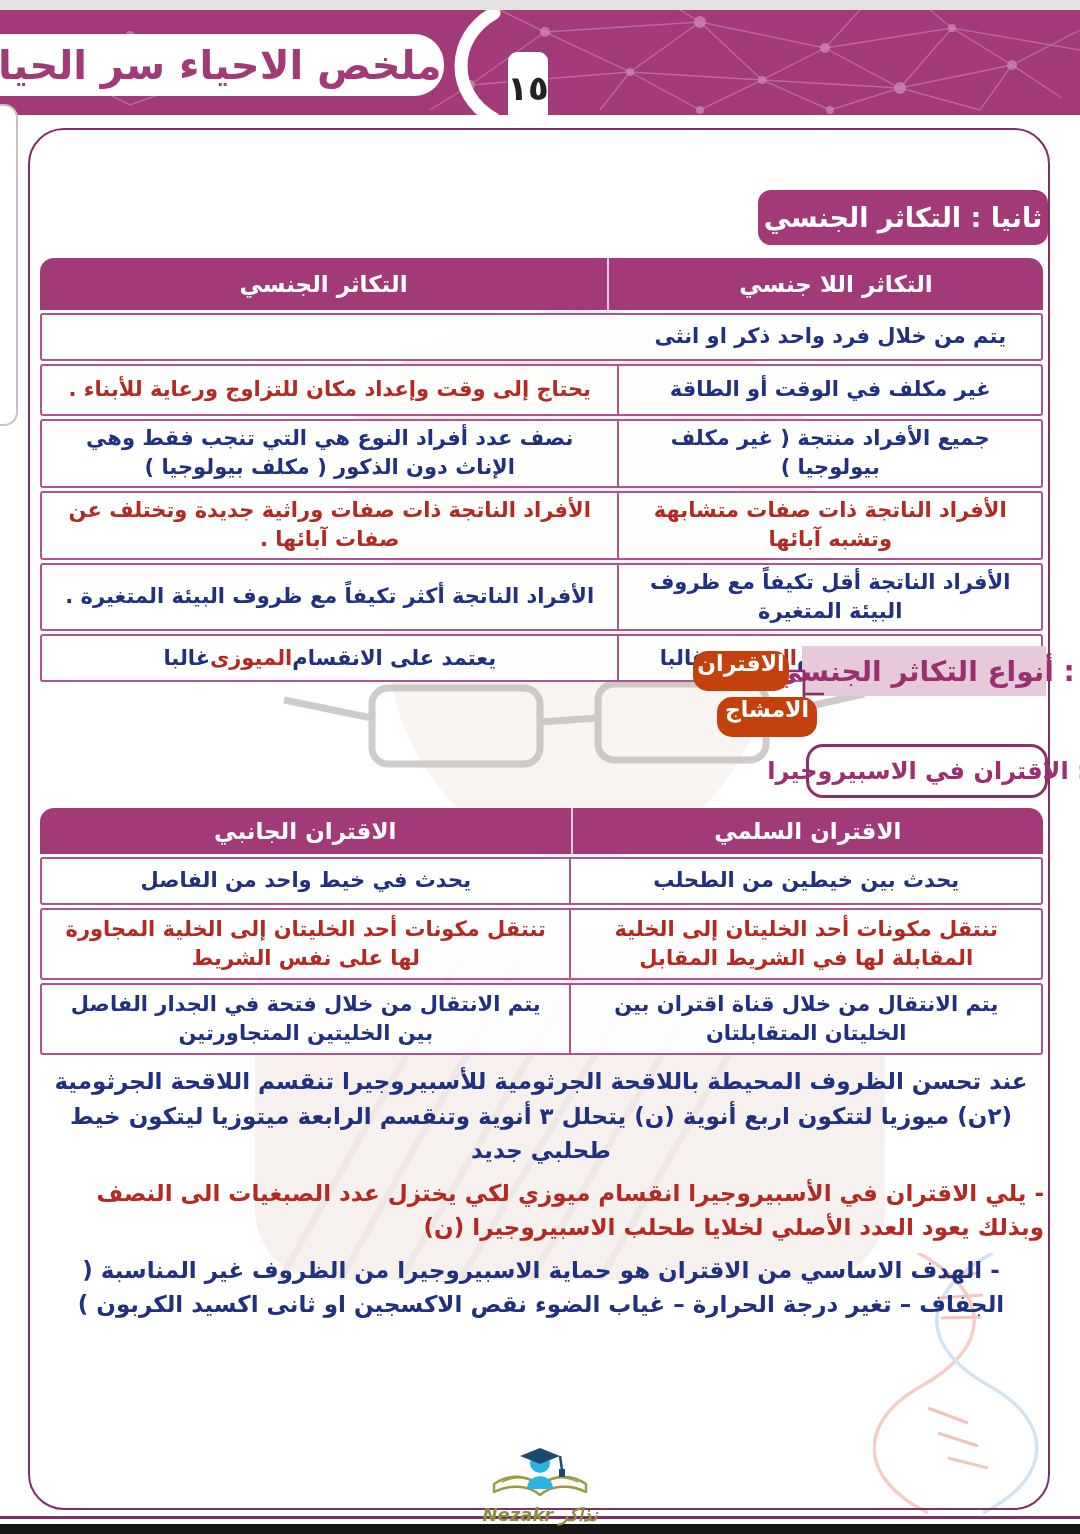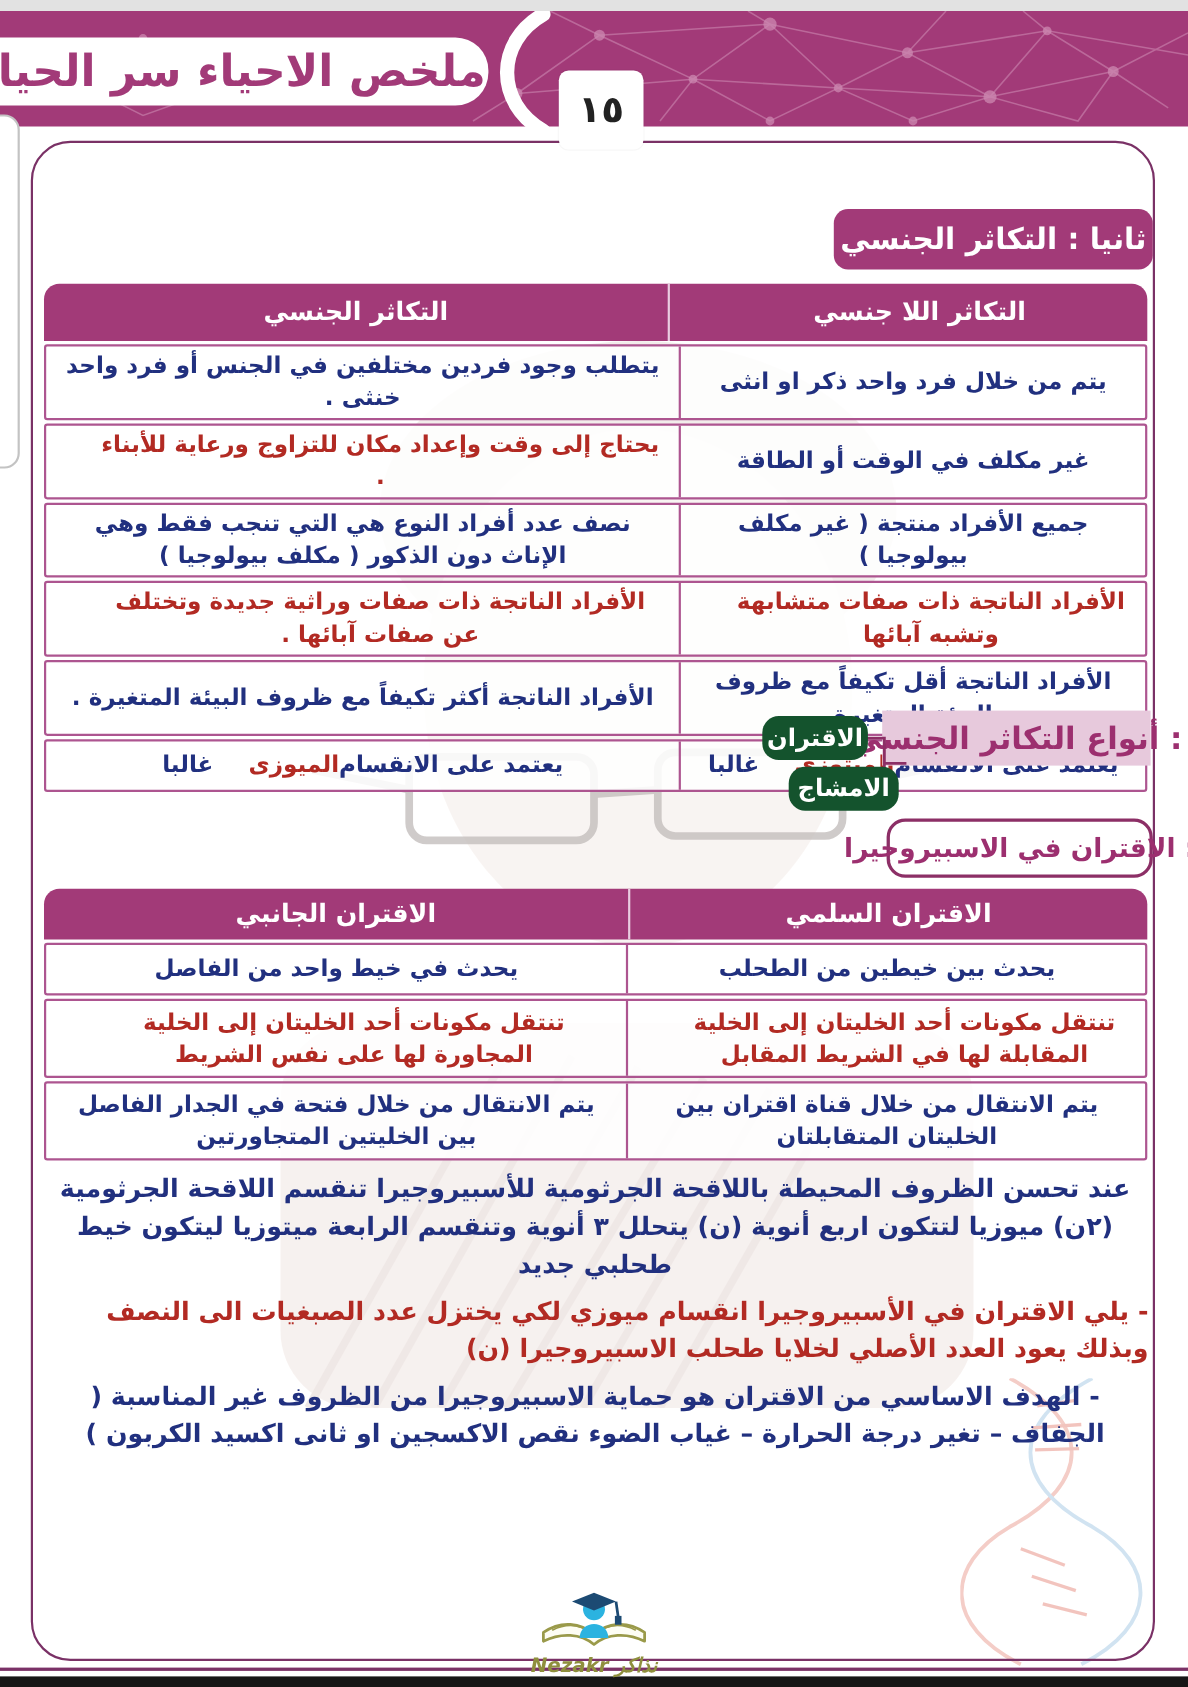--- a/index.html
+++ b/index.html
@@ -12,21 +12,21 @@
   
   .top-gray{left:0;top:0;width:1080px;height:10px;background:#e2e2e2;}
   .banner{left:0;top:10px;width:1080px;height:105px;background:#a23a78;overflow:hidden;}
   .title-pill{
     left:-28px;top:34px;width:472px;height:62px;background:#ffffff;border-radius:30px;
     display:flex;align-items:center;justify-content:center;z-index:5;
   }
   .title-pill span{color:#a23a78;font-size:40px;font-weight:bold;white-space:nowrap;}
   .paren{left:428px;top:10px;z-index:6;}
   .page-tab{
-    left:508px;top:64px;width:77px;height:72px;background:#ffffff;border-radius:9px;
+    left:508px;top:52px;width:40px;height:72px;background:#ffffff;border-radius:9px;
     display:flex;align-items:center;justify-content:center;z-index:6;
     box-shadow:0 0 0 1px rgba(0,0,0,0.03);
   }
   .page-tab span{font-size:34px;color:#222;font-weight:bold;}
   
   .left-tab{left:-14px;top:104px;width:28px;height:318px;border:2px solid #c3c3c3;border-radius:14px;background:#fff;z-index:1;}
   .frame{left:28px;top:128px;width:1018px;height:1378px;border:2px solid #7a3166;border-radius:36px;z-index:1;}
   .watermark{left:200px;top:280px;z-index:0;opacity:.5;}
   .dna{left:873px;top:1253px;z-index:0;opacity:.8;}
   
@@ -58,26 +58,26 @@
   #table1 .t-body .t-row:nth-child(1){min-height:44px;}
   #table1 .t-body .t-row:nth-child(2){min-height:48px;}
   #table1 .t-body .t-row:nth-child(3){min-height:60px;}
   #table1 .t-body .t-row:nth-child(4){min-height:44px;}
   #table1 .t-body .t-row:nth-child(5){min-height:48px;}
   #table1 .t-body .t-row:nth-child(6){min-height:44px;}
   #table2 .t-body .t-row:nth-child(1){min-height:44px;}
   #table2 .t-body .t-row:nth-child(2){min-height:68px;}
   #table2 .t-body .t-row:nth-child(3){min-height:68px;}
   .c-navy{color:#21307f;}
-  .c-red{color:#b22a23;margin-left:32px;}
+  .c-red{color:#b22a23;}
   
   .types-band{left:802px;top:646px;width:244px;height:50px;background:#e7c9dc;
     display:flex;align-items:center;justify-content:center;z-index:2;}
   .types-band span{color:#9c2f6f;font-size:28px;font-weight:bold;white-space:nowrap;}
-  .chip{background:#14532d;border-radius:15px;display:flex;align-items:center;justify-content:center;z-index:3;}
+  .chip{background:#c2410c;border-radius:15px;display:flex;align-items:flex-start;justify-content:center;z-index:3;}
   .chip span{color:#fff;font-size:22px;font-weight:bold;white-space:nowrap;}
   .chip1{left:693px;top:651px;width:96px;height:40px;}
   .chip2{left:693px;top:697px;width:100px;height:40px;margin-left:24px;}
   .bracket{left:786px;top:650px;z-index:2;}
   .spiro-box{left:806px;top:744px;width:242px;height:54px;background:#fff;border:3px solid #8c2f66;
     border-radius:17px;display:flex;align-items:center;justify-content:center;z-index:3;box-sizing:border-box;}
   .spiro-box span{color:#9c2f6f;font-size:24px;font-weight:bold;white-space:nowrap;}
   
   .notes{left:38px;top:1056px;width:1006px;direction:rtl;z-index:2;}
   .notes p{font-size:23px;font-weight:bold;line-height:1.5;margin:8px 0;}
@@ -181,23 +181,20 @@
 <div class="abs ttable" id="table1">
   <div class="t-head">
     <div class="t-hcell cell-r">التكاثر اللا جنسي</div>
     <div class="t-hcell cell-l">التكاثر الجنسي</div>
   </div>
   <div class="t-body">
       <div class="t-row">
         <div class="t-cell cell-r">
           <span class="c-navy">يتم من خلال فرد واحد ذكر او انثى</span>
         </div>
-        <div class="t-cell cell-l">
-          <span class="c-navy">يتطلب وجود فردين مختلفين في الجنس أو فرد واحد خنثى .</span>
-        </div>
       </div>
       <div class="t-row">
         <div class="t-cell cell-r">
           <span class="c-navy">غير مكلف في الوقت أو الطاقة</span>
         </div>
         <div class="t-cell cell-l">
           <span class="c-red">يحتاج إلى وقت وإعداد مكان للتزاوج ورعاية للأبناء .</span>
         </div>
       </div>
       <div class="t-row">

